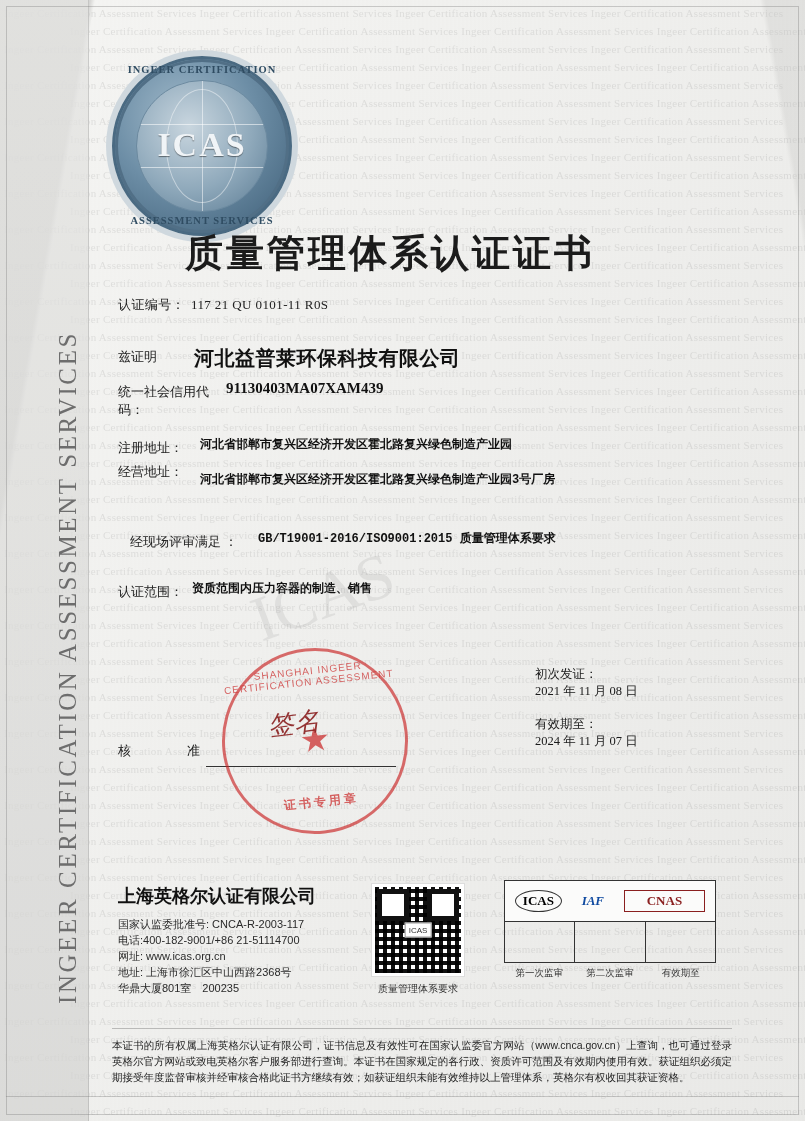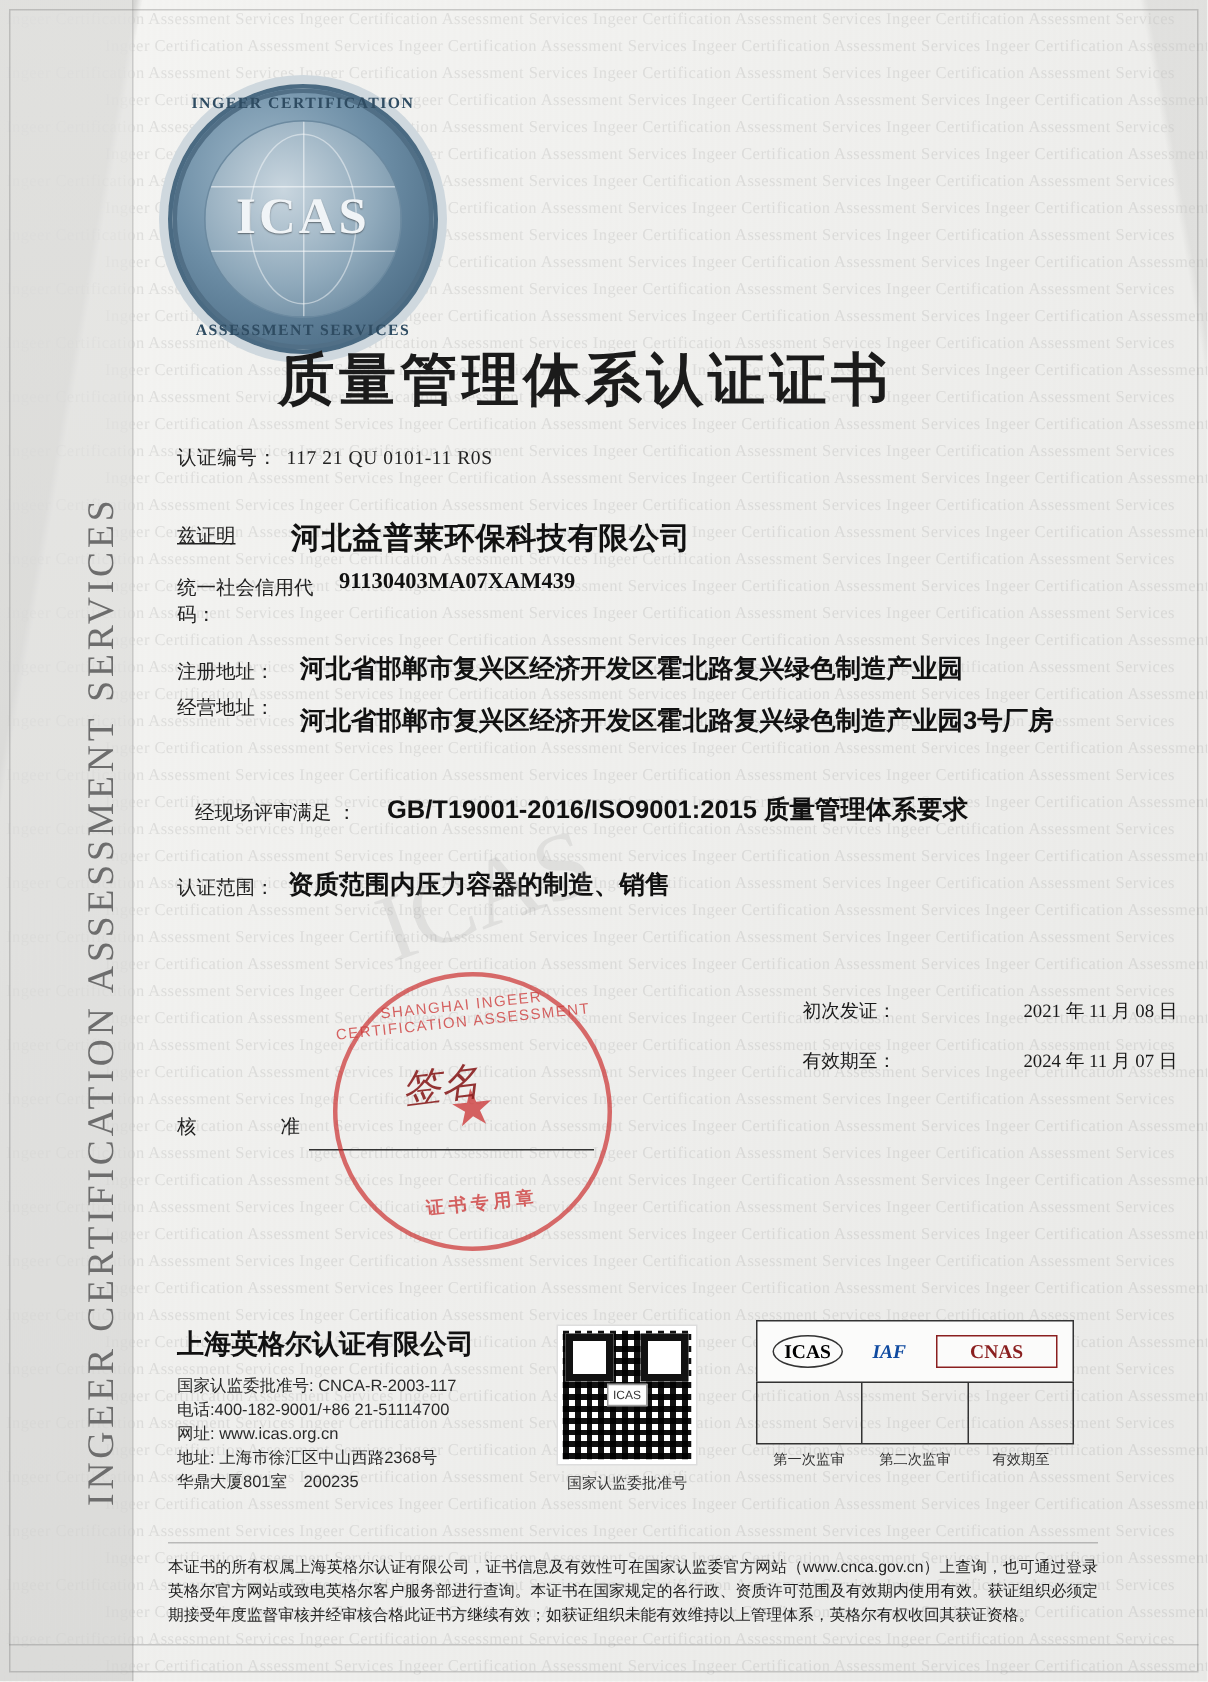--- a/index.html
+++ b/index.html
@@ -121,43 +121,43 @@
   .lbl{display:inline-block;vertical-align:top;color:#222;}
   .val-strong{
     font-family:"Liberation Serif","DejaVu Serif",serif;
     font-weight:bold;font-size:20px;color:#111;letter-spacing:.5px;
   }
   .val-mid{
     font-family:"Liberation Serif","DejaVu Serif",serif;
     font-weight:bold;font-size:15px;color:#111;
   }
   .val-addr{
-    font-family:Liberation Sans, sans-serif;
-    font-weight:bold;font-size:17px;color:#111;line-height:19px;
+    font-family:Liberation Mono, monospace;
+    font-weight:bold;font-size:12px;color:#111;line-height:19px;
   }
 
   .r-zici{left:118px;top:345px;}
-  .r-zici .lbl{width:76px;text-decoration:underline;}
+  .r-zici .lbl{width:76px;}
   .r-code{left:118px;top:380px;}
   .r-code .lbl{width:108px;}
   .r-reg{left:118px;top:436px;}
   .r-reg .lbl{width:82px;}
   .r-oper{left:118px;top:460px;}
   .r-oper .lbl{width:82px;}
   .r-std{left:130px;top:530px;}
   .r-std .lbl{width:128px;}
   .r-scope{left:118px;top:580px;}
   .r-scope .lbl{width:74px;}
 
   .flexrow{display:flex;align-items:flex-start;}
   .flexrow .lbl{flex:0 0 auto;padding-top:3px;}
 
   
   .dates{position:absolute;right:20px;top:666px;width:250px;font-size:12.5px;color:#1a1a1a;}
-  .dates .d{display:flex;justify-content:space-between;margin-bottom:16px;}
+  .dates .d{display:flex;justify-content:space-between;margin-bottom:16px;flex-direction:column;}
   .dates .dv{font-family:"Liberation Serif",serif;}
 
   
   .approve{position:absolute;left:118px;top:742px;font-size:13px;color:#1a1a1a;letter-spacing:10px;}
   .sigline{position:absolute;left:206px;top:766px;width:190px;border-bottom:1px solid #333;}
 
   
   .seal{
     position:absolute;left:222px;top:648px;width:180px;height:180px;border-radius:50%;
     border:3px solid rgba(200,30,30,.75);
@@ -402,21 +402,21 @@
     <div class="line">电话:400-182-9001/+86 21-51114700</div>
     <div class="line">网址: www.icas.org.cn</div>
     <div class="line">地址: 上海市徐汇区中山西路2368号</div>
     <div class="line">华鼎大厦801室　200235</div>
   </div>
 
   <div class="qr">
     <div class="code">
       <span class="mid">ICAS</span>
     </div>
-    <div class="cap">国家认监委批准号</div>
+    <div class="cap">质量管理体系要求</div>
   </div>
 
   <div class="marks">
     <div class="top">
       <span class="m m-icas">ICAS</span>
       <span class="m m-iaf">IAF</span>
       <span class="m m-cnas">CNAS</span>
     </div>
     <div class="cells">
       <div></div>

